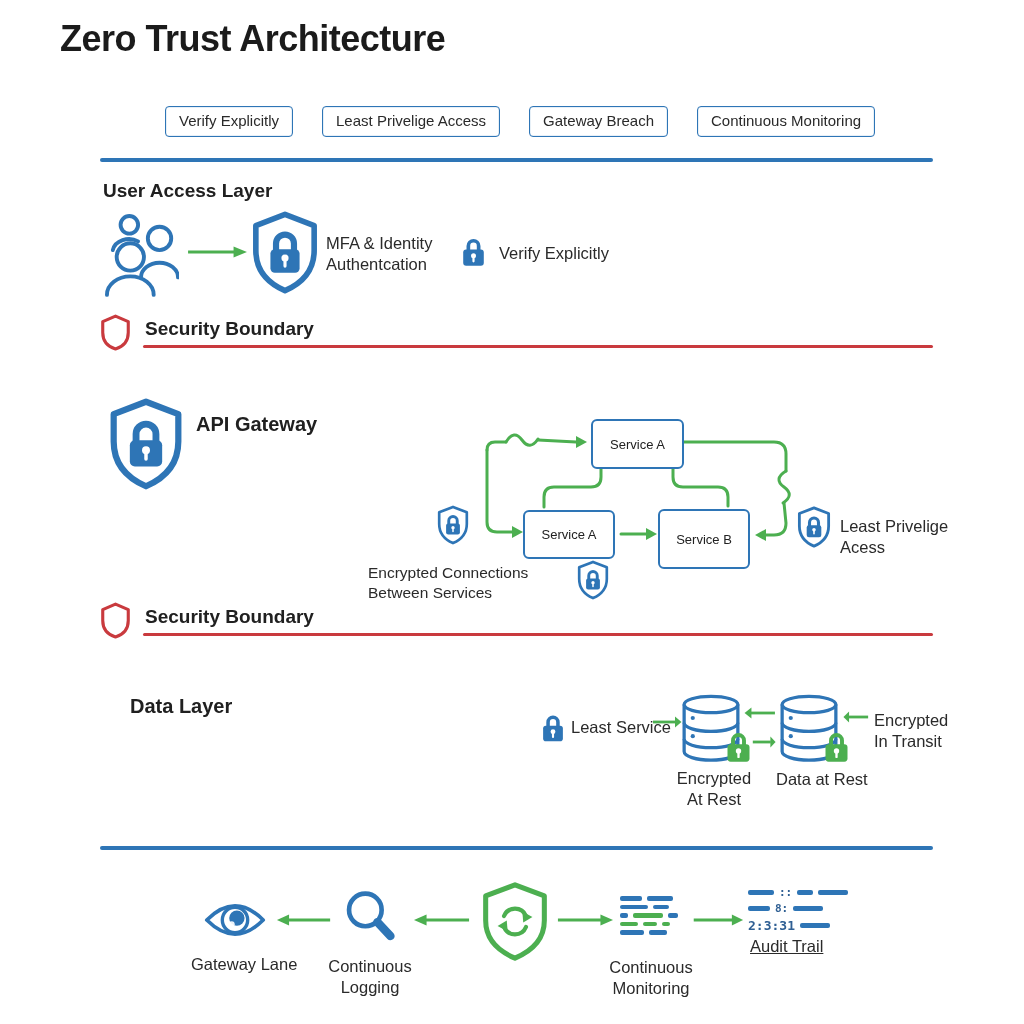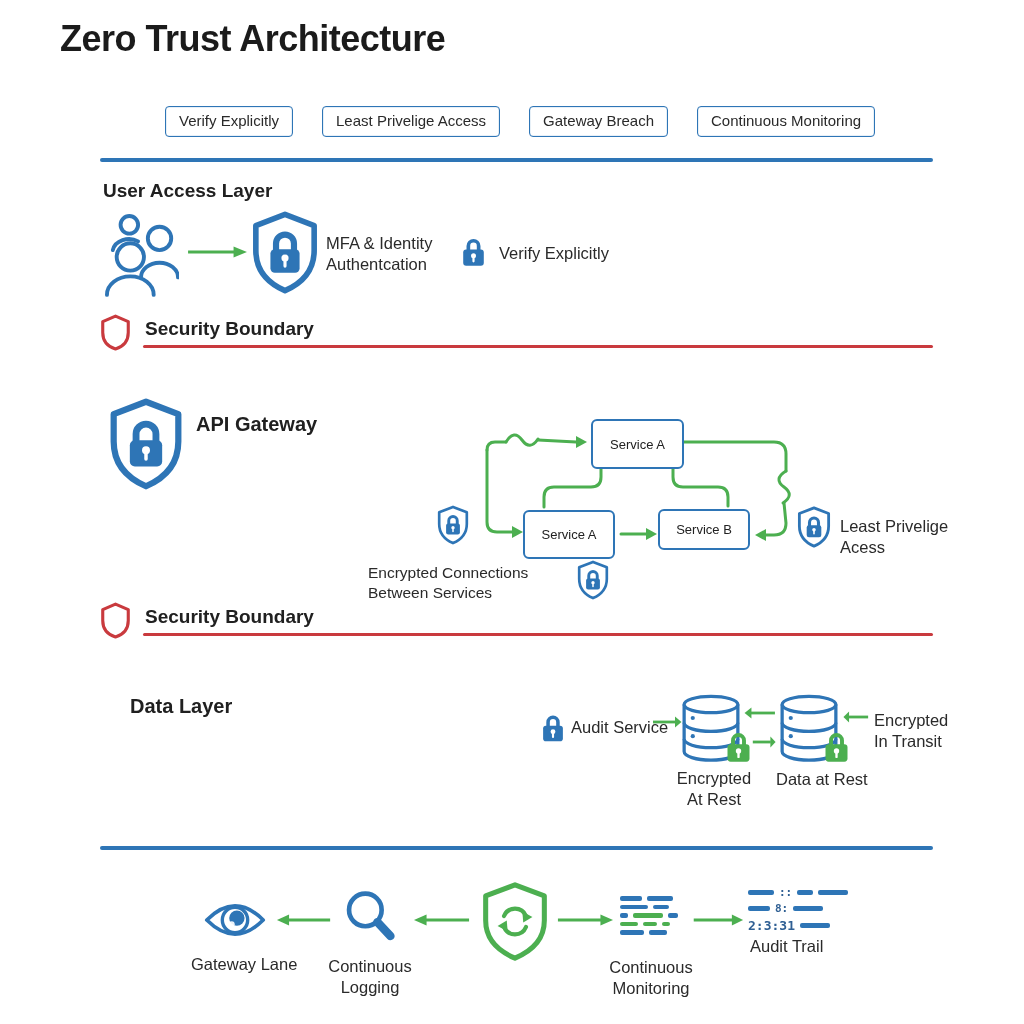--- a/index.html
+++ b/index.html
@@ -160,21 +160,21 @@
     <g fill="currentColor">
       <polygon points="146,41 157,47 146,53"></polygon>
       <polygon points="82,131 93,137 82,143"></polygon>
       <polygon points="336,134 325,140 336,146"></polygon>
       <polygon points="216,133 227,139 216,145"></polygon>
     </g>
   </svg>
 
   <div class="abs service-box" style="left:591px;top:419px;width:93px;height:50px;">Service A</div>
   <div class="abs service-box" style="left:523px;top:510px;width:92px;height:49px;">Service A</div>
-  <div class="abs service-box" style="left:658px;top:509px;width:92px;height:41px;">Service B</div>
+  <div class="abs service-box" style="left:658px;top:509px;width:92px;height:60px;">Service B</div>
 
   <svg class="abs icon" style="left:436px;top:504px;width:34px;height:42px;color:var(--blue);">
       <use href="#sym-shield-lock"></use>
     </svg>
   <svg class="abs icon" style="left:576px;top:559px;width:34px;height:42px;color:var(--blue);">
       <use href="#sym-shield-lock"></use>
     </svg>
   <svg class="abs icon" style="left:796px;top:505px;width:36px;height:44px;color:var(--blue);">
       <use href="#sym-shield-lock"></use>
     </svg>
@@ -190,21 +190,21 @@
   <svg class="abs icon" style="left:100px;top:602px;width:31px;height:37px;color:var(--red);">
       <use href="#sym-shield"></use>
     </svg>
   <div class="abs heading" style="left:145px;top:606px;">Security Boundary</div>
   <div class="abs hline red" style="left:143px;top:633px;width:790px;height:3px;"></div>
 
   <div class="abs heading" style="left:130px;top:695px;font-size:20px;">Data Layer</div>
   <svg class="abs icon" style="left:541px;top:713px;width:24px;height:31px;color:var(--blue);">
       <use href="#sym-lock"></use>
     </svg>
-  <div class="abs label" style="left:571px;top:717px;">Audit Service</div>
+  <div class="abs label" style="left:571px;top:717px;">Least Service</div>
   <svg class="abs icon arrow" style="left:652px;top:715px;width:30px;height:14px;">
       <use href="#sym-arrow-r"></use>
     </svg>
 
   <svg class="abs icon" style="left:680px;top:694px;width:62px;height:71px;color:var(--blue);">
       <use href="#sym-db"></use>
     </svg>
   <svg class="abs icon" style="left:725px;top:731px;width:27px;height:33px;color:var(--green);">
       <use href="#sym-lock"></use>
     </svg>
@@ -311,15 +311,15 @@
     <div class="logrow" style="margin-bottom:5px;">
         <span class="dash b" style="width:22px;height:5px;"></span>
         <span class="glyph">8:</span>
         <span class="dash b" style="width:30px;height:5px;"></span>
       </div>
     <div class="logrow">
         <span class="glyph" style="font-size:13px;">2:3:31</span>
         <span class="dash b" style="width:30px;height:5px;"></span>
       </div>
   </div>
-  <div class="abs label" style="left:750px;top:936px;">Audit Trail</div>
+  <div class="abs label" style="left:750px;top:936px;text-decoration:underline;">Audit Trail</div>
 
 </div>
 
 </body></html>

